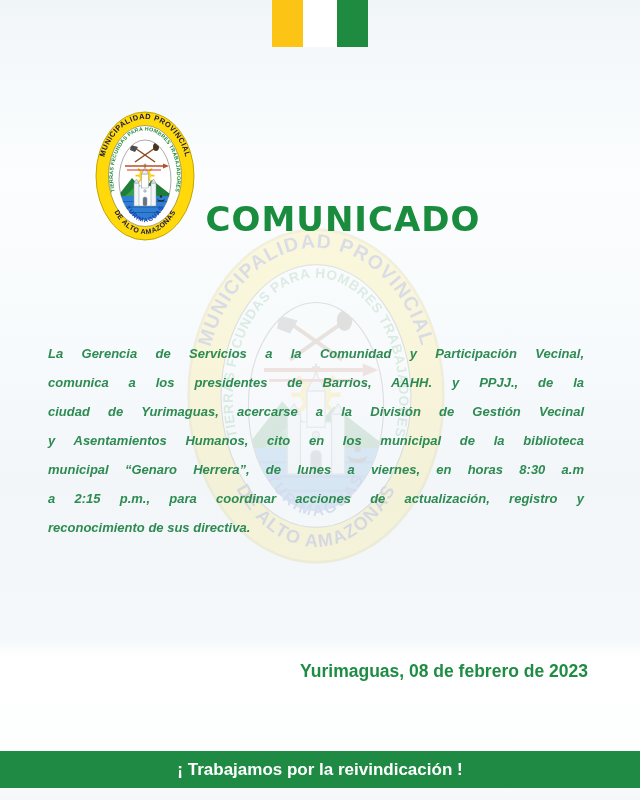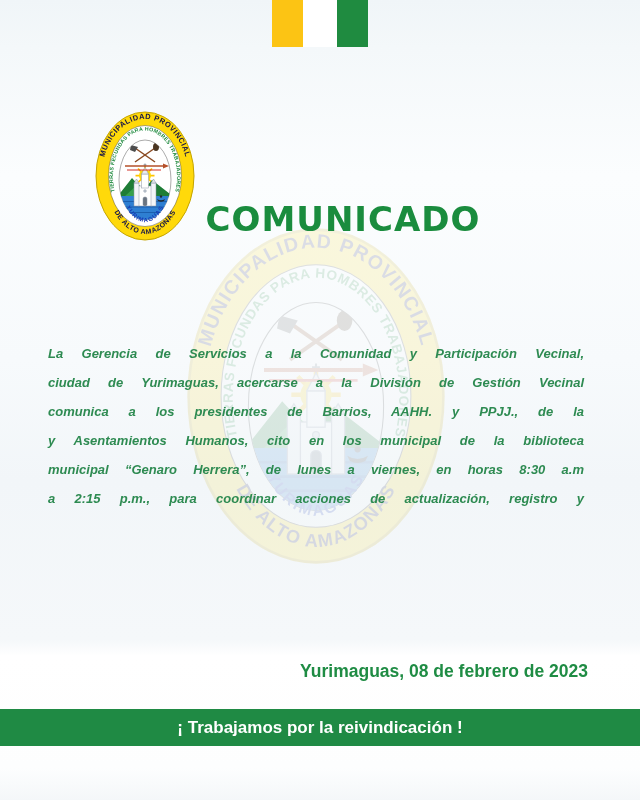--- a/index.html
+++ b/index.html
@@ -83,21 +83,21 @@
     width: 536px;
     text-align: right;
     color: #1f8c44;
     font-size: 17.5px;
     font-weight: bold;
     z-index: 2;
   }
 
   .footer-bar {
     position: absolute;
-    left: 0; top: 709px;
+    left: 0; top: 751px;
     width: 640px; height: 37px;
     background: #1f8a44;
     color: #ffffff;
     font-size: 17px;
     font-weight: bold;
     text-align: center;
     line-height: 37px;
     z-index: 3;
   }
 
@@ -201,25 +201,26 @@
   </svg>
 
   <svg class="seal-main" viewBox="0 0 200 260">
     <use href="#municipal-seal"></use>
   </svg>
 
   <div class="title">COMUNICADO</div>
 
   <div class="body-text">
     <div class="body-line">La Gerencia de Servicios a la Comunidad y Participación Vecinal,</div>
+    <div class="body-line">comunica a los presidentes de Barrios, AAHH. y PPJJ., de la</div>
     <div class="body-line">ciudad de Yurimaguas, acercarse a la División de Gestión Vecinal</div>
-    <div class="body-line">comunica a los presidentes de Barrios, AAHH. y PPJJ., de la</div>
     <div class="body-line">y Asentamientos Humanos, cito en los municipal de la biblioteca</div>
     <div class="body-line">municipal “Genaro Herrera”, de lunes a viernes, en horas 8:30 a.m</div>
     <div class="body-line">a 2:15 p.m., para coordinar acciones de actualización, registro y</div>
+    <div class="body-line last">reconocimiento de sus directiva.</div>
   </div>
 
   <div class="date-line">Yurimaguas, 08 de febrero de 2023</div>
 
   <div class="footer-bar">
     <span>¡ Trabajamos por la reivindicación !</span>
   </div>
 
 </div>
 

